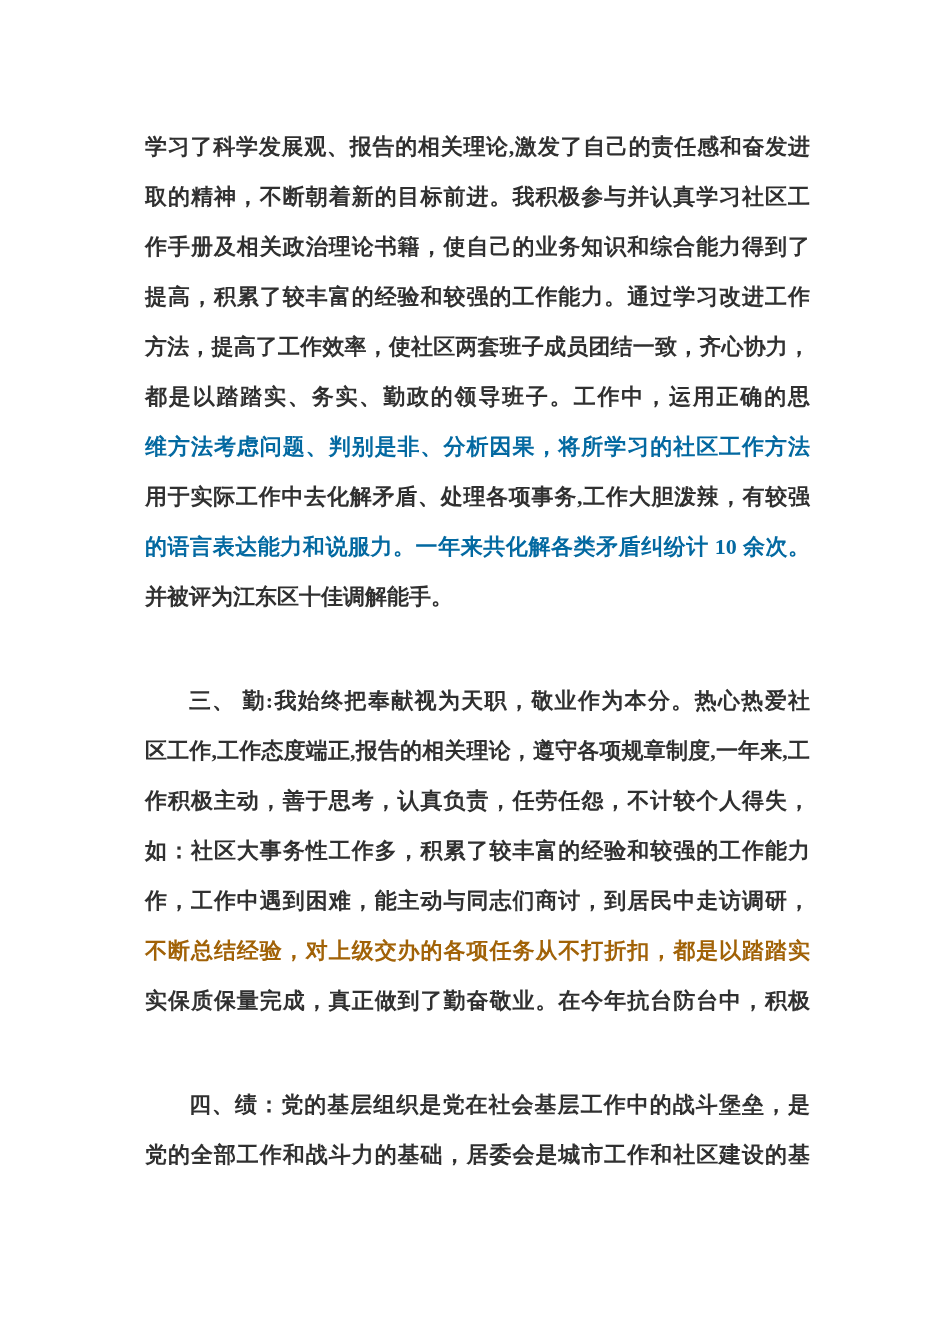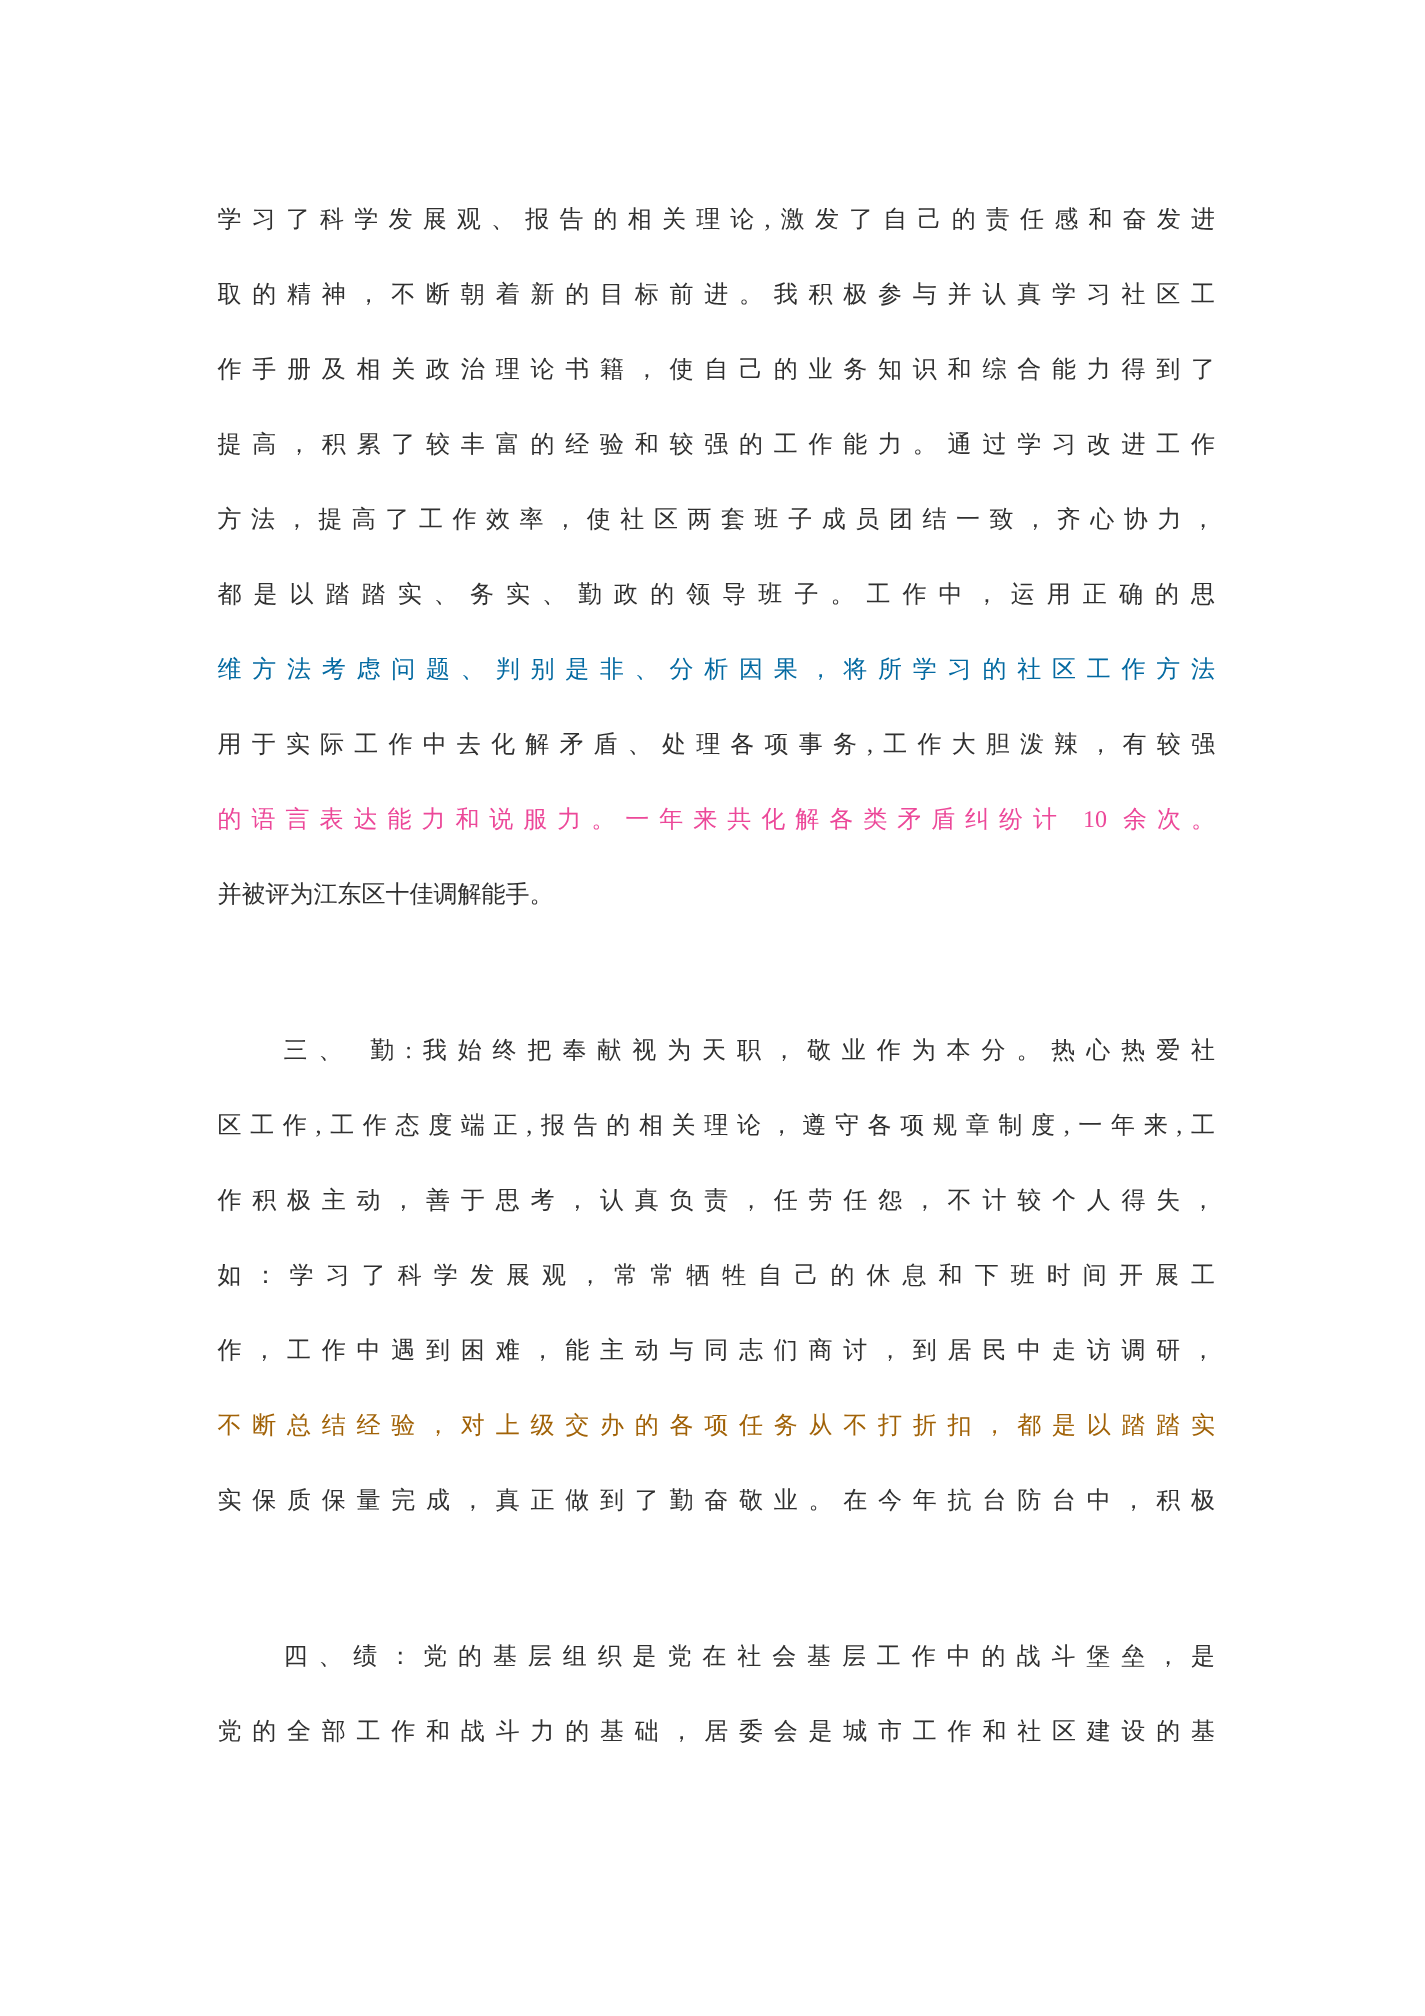--- a/index.html
+++ b/index.html
@@ -23,27 +23,28 @@
   }
   .paragraph {
     margin: 0;
   }
   .paragraph + .paragraph {
     margin-top: 54px;
   }
   .line {
     height: 50px;
     line-height: 50px;
-    font-size: 16px;
+    font-size: 22px;
     color: #303030;
     white-space: nowrap;
     text-align: justify;
     text-align-last: justify;
     
     text-justify: inter-ideograph;
+    font-weight: bold;
   }
   .line.indent {
     padding-left: 44px; 
   }
   .line.short {
     text-align: left;
     text-align-last: left;
     white-space: normal;
   }
 </style>
@@ -54,28 +55,28 @@
   <div class="doc-body">
       <div class="paragraph">
         <div class="line" style="color: rgb(48, 48, 48);">学习了科学发展观、报告的相关理论,激发了自己的责任感和奋发进</div>
         <div class="line" style="color: rgb(48, 48, 48);">取的精神，不断朝着新的目标前进。我积极参与并认真学习社区工</div>
         <div class="line" style="color: rgb(48, 48, 48);">作手册及相关政治理论书籍，使自己的业务知识和综合能力得到了</div>
         <div class="line" style="color: rgb(48, 48, 48);">提高，积累了较丰富的经验和较强的工作能力。通过学习改进工作</div>
         <div class="line" style="color: rgb(48, 48, 48);">方法，提高了工作效率，使社区两套班子成员团结一致，齐心协力，</div>
         <div class="line" style="color: rgb(48, 48, 48);">都是以踏踏实、务实、勤政的领导班子。工作中，运用正确的思</div>
         <div class="line" style="color: #0369a1;">维方法考虑问题、判别是非、分析因果，将所学习的社区工作方法</div>
         <div class="line" style="color: rgb(48, 48, 48);">用于实际工作中去化解矛盾、处理各项事务,工作大胆泼辣，有较强</div>
-        <div class="line" style="color: #ec4899;">的语言表达能力和说服力。一年来共化解各类矛盾纠纷计 10 余次。</div>
+        <div class="line" style="color: #0369a1;">的语言表达能力和说服力。一年来共化解各类矛盾纠纷计 10 余次。</div>
         <div class="line short" style="color: rgb(48, 48, 48);">并被评为江东区十佳调解能手。</div>
       </div>
       <div class="paragraph">
         <div class="line indent" style="color: rgb(48, 48, 48);">三、 勤:我始终把奉献视为天职，敬业作为本分。热心热爱社</div>
         <div class="line" style="color: rgb(48, 48, 48);">区工作,工作态度端正,报告的相关理论，遵守各项规章制度,一年来,工</div>
         <div class="line" style="color: rgb(48, 48, 48);">作积极主动，善于思考，认真负责，任劳任怨，不计较个人得失，</div>
-        <div class="line" style="color: rgb(48, 48, 48);">如：学习了科学发展观，常常牺牲自己的休息和下班时间开展工</div>
+        <div class="line" style="color: rgb(48, 48, 48);">如：社区大事务性工作多，积累了较丰富的经验和较强的工作能力</div>
         <div class="line" style="color: rgb(48, 48, 48);">作，工作中遇到困难，能主动与同志们商讨，到居民中走访调研，</div>
         <div class="line" style="color: #a16207;">不断总结经验，对上级交办的各项任务从不打折扣，都是以踏踏实</div>
         <div class="line" style="color: rgb(48, 48, 48);">实保质保量完成，真正做到了勤奋敬业。在今年抗台防台中，积极</div>
       </div>
       <div class="paragraph">
         <div class="line indent" style="color: rgb(48, 48, 48);">四、绩：党的基层组织是党在社会基层工作中的战斗堡垒，是</div>
         <div class="line" style="color: rgb(48, 48, 48);">党的全部工作和战斗力的基础，居委会是城市工作和社区建设的基</div>
       </div>
     </div>
 </div>

